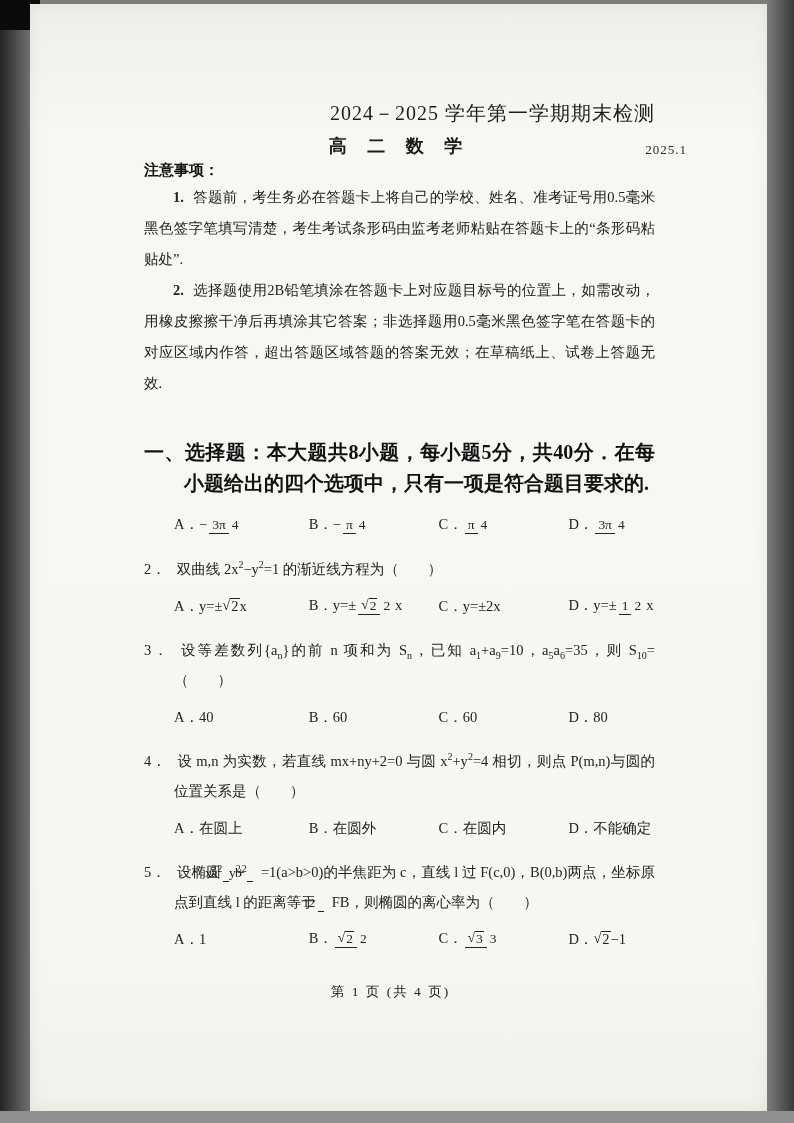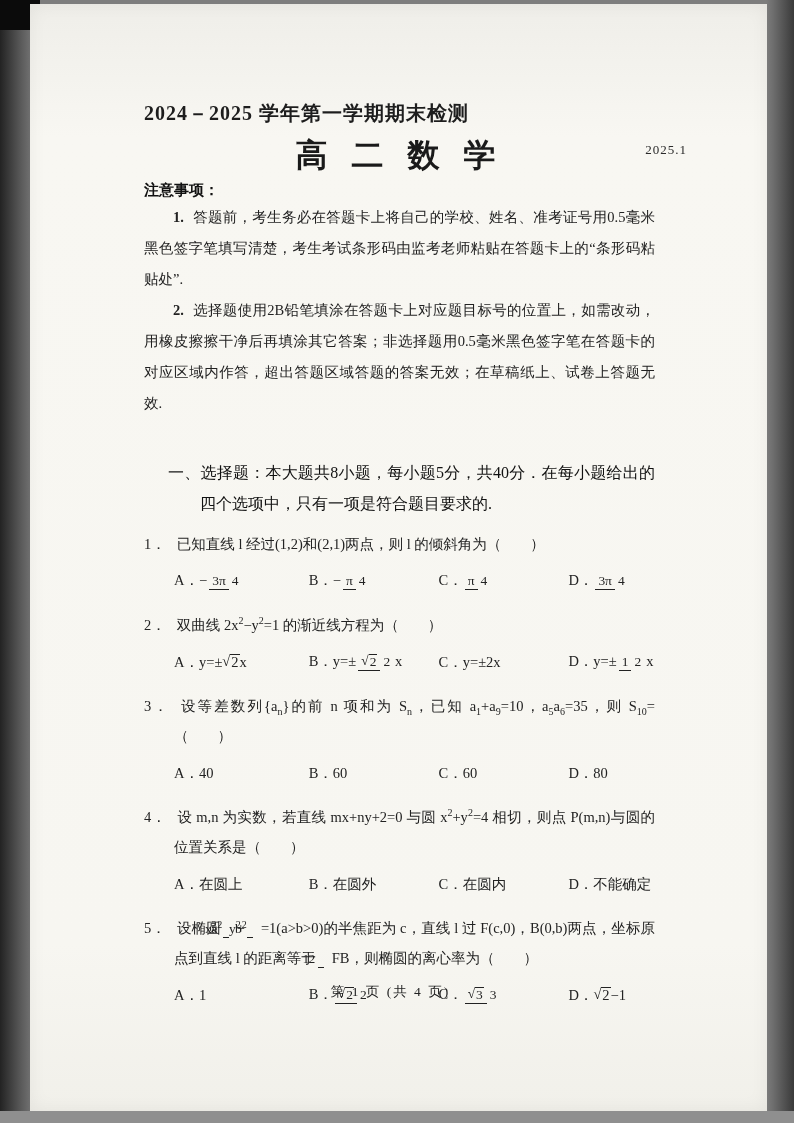--- a/index.html
+++ b/index.html
@@ -8,32 +8,32 @@
   .scan{position:relative;width:794px;height:1123px;background:#7d7d7d;overflow:hidden;}
   .edge-left{position:absolute;left:0;top:0;bottom:0;width:30px;background:linear-gradient(90deg,#232323,#5a5a5a 70%,#6f6f6f);}
   .edge-right{position:absolute;right:0;top:0;bottom:0;width:28px;background:linear-gradient(270deg,#3a3a3a,#6e6e6e 75%,#7d7d7d);}
   .edge-bottom{position:absolute;left:0;right:0;bottom:0;height:12px;background:#8f8f8f;}
   .corner-tl{position:absolute;left:0;top:0;width:40px;height:30px;background:#0b0b0b;}
   .paper{position:absolute;left:30px;right:27px;top:4px;bottom:12px;
          background:linear-gradient(180deg,#efeee9,#f8f7f2 12%,#f7f6f1 85%,#f1f0ea);
          box-shadow:inset 0 0 18px rgba(0,0,0,0.06);}
   .content{position:relative;height:100%;padding:96px 112px 0 114px;}
 
-  .title{text-align:left;font-size:20px;font-weight:700;letter-spacing:1px;color:#1d1d1d;}
+  .title{text-align:right;font-size:20px;font-weight:400;letter-spacing:1px;color:#1d1d1d;}
   .subject-row{position:relative;text-align:center;margin-top:7px;}
-  .subject{display:inline-block;font-size:32px;font-weight:700;letter-spacing:8px;color:#1a1a1a;}
+  .subject{display:inline-block;font-size:18px;font-weight:700;letter-spacing:8px;color:#1a1a1a;}
   .exam-date{position:absolute;right:-32px;top:8px;font-size:13px;letter-spacing:1px;color:#2a2a2a;}
 
   .notices{}
   .notices-title{font-weight:700;font-size:15px;line-height:24px;color:#111;}
   .notice{font-size:14.5px;line-height:31px;text-align:justify;text-indent:2em;color:#222;}
   .notice .nnum{font-weight:700;margin-right:9px;}
 
-  .section-title{margin-top:38px;font-weight:400;font-size:16px;line-height:31px;
-                 padding-left:2em;text-indent:-2em;text-align:justify;color:#111;margin-left:24px;}
+  .section-title{margin-top:38px;font-weight:700;font-size:20px;line-height:31px;
+                 padding-left:2em;text-indent:-2em;text-align:justify;color:#111;}
 
   .questions{margin-top:10px;}
   .question{margin-bottom:13px;}
   .stem{font-size:14.5px;line-height:30px;padding-left:30px;text-indent:-30px;text-align:justify;}
   .qnum{margin-right:11px;}
   .options{display:grid;grid-template-columns:28% 27% 27% 18%;padding-left:30px;
            margin-top:6px;font-size:14.5px;align-items:center;min-height:32px;}
   .opt{white-space:nowrap;}
 
   
@@ -72,21 +72,20 @@
         <div class="notices-title">注意事项：</div>
         <p class="notice"><b class="nnum">1.</b><span>答题前，考生务必在答题卡上将自己的学校、姓名、准考证号用0.5毫米黑色签字笔填写清楚，考生考试条形码由监考老师粘贴在答题卡上的“条形码粘贴处”.</span></p>
         <p class="notice"><b class="nnum">2.</b><span>选择题使用2B铅笔填涂在答题卡上对应题目标号的位置上，如需改动，用橡皮擦擦干净后再填涂其它答案；非选择题用0.5毫米黑色签字笔在答题卡的对应区域内作答，超出答题区域答题的答案无效；在草稿纸上、试卷上答题无效.</span></p>
       </div>
 
       <div class="section-title">一、选择题：本大题共8小题，每小题5分，共40分．在每小题给出的四个选项中，只有一项是符合题目要求的.</div>
 
       <div class="questions">
 
         <div class="question">
-          <div class="stem"><span class="qnum">1．</span><span>已知直线 l 经过(1,2)和(2,1)两点，则 l 的倾斜角为（　　）</span></div>
           <div class="options">
             <span class="opt">A．−<span class="frac">
                   <span class="fnum">3π</span>
                   <span class="fden">4</span>
                 </span></span>
             <span class="opt">B．−<span class="frac">
                   <span class="fnum">π</span>
                   <span class="fden">4</span>
                 </span></span>
             <span class="opt">C．<span class="frac">

